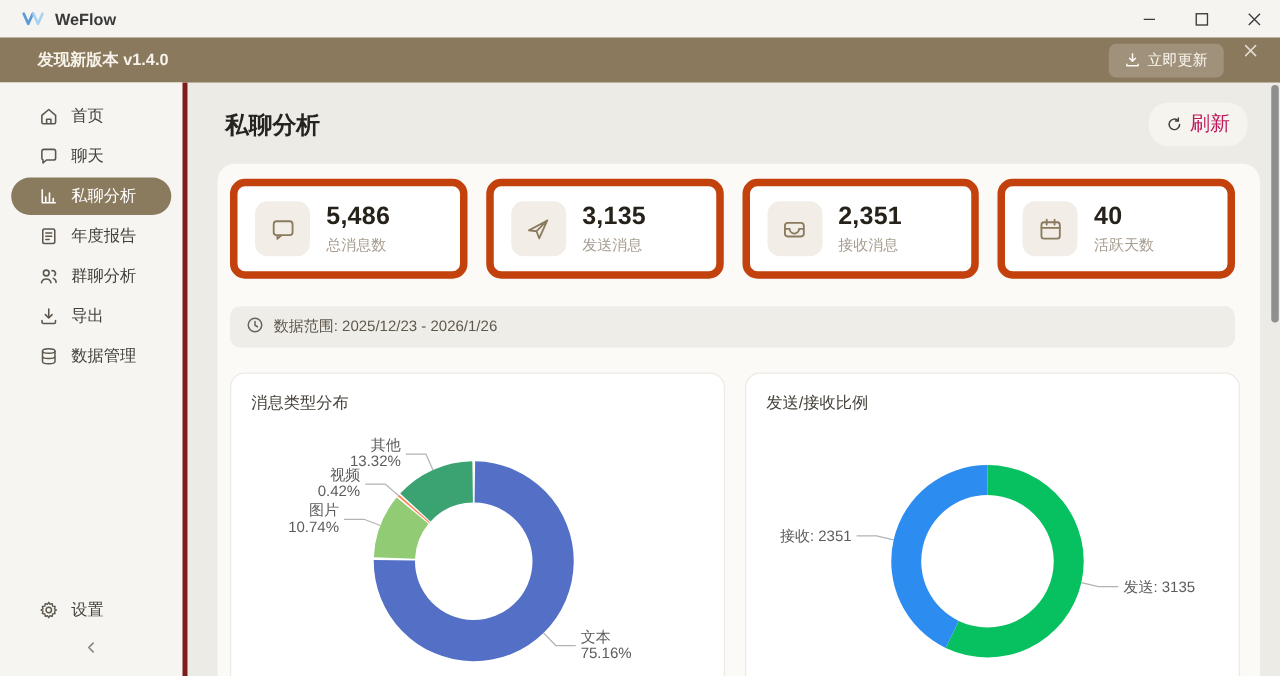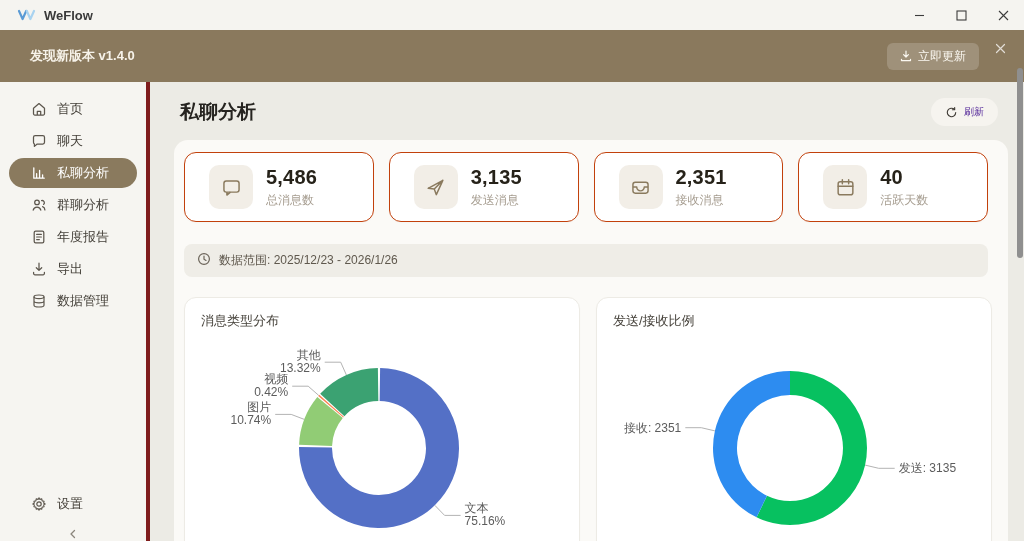--- a/index.html
+++ b/index.html
@@ -8,21 +8,21 @@
     font-family:"Liberation Sans","DejaVu Sans",sans-serif;
     background:#ecebe5; color:#33302b; position:relative; font-size:13px;
   }
   
   .titlebar { height:30px; background:#f5f4f0; display:flex; align-items:center; justify-content:space-between; }
   .brand { display:flex; align-items:center; gap:7px; padding-left:17px; }
   .brand-name { font-weight:bold; font-size:13px; color:#3a3a3a; }
   .win-controls { display:flex; height:30px; }
   .win-btn { width:42px; height:30px; display:flex; align-items:center; justify-content:center; color:#3c3c3c; }
   
-  .banner { height:52px; background:#8a795d; display:flex; align-items:center; justify-content:space-between; padding:0 18px 0 30px; }
+  .banner { height:36px; background:#8a795d; display:flex; align-items:center; justify-content:space-between; padding:0 18px 0 30px; }
   .banner-text { color:#f7f3ea; font-size:13px; font-weight:600; }
   .banner-right { display:flex; align-items:flex-start; gap:16px; }
   .update-btn { display:flex; align-items:center; gap:6px; background:rgba(255,255,255,0.18); color:#fbf8f1;
     border:none; border-radius:6px; padding:5px 13px; font-size:12px; cursor:pointer; }
   .banner-close { color:rgba(255,255,255,0.75); display:flex; cursor:pointer; }
   
   .app-body { display:flex; height:475px; }
   .sidebar { width:150px; background:#f6f5f1; border-right:4px solid #7f1d1d; display:flex; flex-direction:column; padding-top:12px; }
   .nav { display:flex; flex-direction:column; gap:2px; }
   .nav-item { display:flex; align-items:center; gap:10px; height:30px; padding-left:22px; margin:0 9px;
@@ -31,24 +31,24 @@
   .nav-item.active { background:#8a7a5e; color:#ffffff; }
   .nav-item.active .nav-ic { color:#ffffff; }
   .sidebar-spacer { flex:1; }
   .sidebar-bottom { padding-bottom:6px; }
   .collapse-row { display:flex; justify-content:center; padding:8px 0 10px; color:#8a857c; cursor:pointer; }
   
   .main { flex:1; display:flex; flex-direction:column; overflow:hidden; }
   .main-header { display:flex; align-items:center; justify-content:space-between; padding:16px 26px 0 30px; }
   .page-title { font-size:19px; font-weight:bold; color:#262420; }
   .refresh-btn { display:flex; align-items:center; gap:6px; background:#f6f4ef; border:none; border-radius:16px;
-    padding:7px 14px; font-size:10px; color:#4c1d95; cursor:pointer; }
+    padding:7px 14px; font-size:16px; color:#be185d; cursor:pointer; }
   .panel { margin:14px 16px 0 24px; background:#fbfaf7; border-radius:14px 14px 0 0; padding:12px 20px 0 10px; height:100%; }
   .stats-row { display:flex; gap:15px; }
-  .stat-card { flex:1; background:#ffffff; border:1px solid #c2410c; border-radius:12px; padding:12px 24px;
+  .stat-card { flex:1; background:#ffffff; border:6px solid #c2410c; border-radius:12px; padding:12px 14px;
     display:flex; align-items:center; gap:13px; box-shadow:0 1px 2px rgba(0,0,0,0.02); }
   .stat-icon { width:44px; height:44px; border-radius:10px; background:#f2eee7; color:#8a7a5e;
     display:flex; align-items:center; justify-content:center; flex:none; }
   .stat-value { font-size:20px; font-weight:bold; color:#262219; letter-spacing:0.2px; }
   .stat-label { font-size:12px; color:#a69d90; margin-top:3px; }
   .date-bar { margin-top:22px; background:#efede7; border-radius:8px; padding:8px 13px; display:flex; align-items:flex-start; gap:8px;
     color:#5f584d; font-size:12px; }
   .date-bar .clock { display:flex; color:#6b6459; }
   .charts-row { display:flex; gap:16px; margin-top:20px; }
   .chart-card { flex:1; background:#ffffff; border:1px solid #edebe5; border-radius:12px; padding:14px 16px; height:320px;
@@ -131,34 +131,34 @@
         <span class="nav-ic">
           <svg width="16" height="16" viewBox="0 0 16 16">
               <path d="M2.8 2.8 V13.2 H13.2 M5.6 13 V8.6 M8.6 13 V5.4 M11.6 13 V9.8" fill="none" stroke="currentColor" stroke-width="1.3" stroke-linecap="round" stroke-linejoin="round"></path>
             </svg>
         </span>
         <span>私聊分析</span>
       </div>
       <div class="nav-item">
         <span class="nav-ic">
           <svg width="16" height="16" viewBox="0 0 16 16">
+              <rect x="3.2" y="2.2" width="9.6" height="11.6" rx="1.4" fill="none" stroke="currentColor" stroke-width="1.25"></rect>
+              <path d="M5.6 5.4 H10.4 M5.6 8 H10.4 M5.6 10.6 H8.4" stroke="currentColor" stroke-width="1.1" stroke-linecap="round"></path>
+            </svg>
+        </span>
+        <span>年度报告</span>
+      </div>
+      <div class="nav-item">
+        <span class="nav-ic">
+          <svg width="16" height="16" viewBox="0 0 16 16">
               <circle cx="6" cy="5.4" r="2.3" fill="none" stroke="currentColor" stroke-width="1.25"></circle>
               <path d="M2.2 13.2 A3.9 3.9 0 0 1 9.8 13.2 M10.6 3.6 A2.2 2.2 0 0 1 12.6 7.4 M11.6 9.7 A3.4 3.4 0 0 1 13.9 12.9" fill="none" stroke="currentColor" stroke-width="1.25" stroke-linecap="round"></path>
             </svg>
         </span>
         <span>群聊分析</span>
-      </div>
-      <div class="nav-item">
-        <span class="nav-ic">
-          <svg width="16" height="16" viewBox="0 0 16 16">
-              <rect x="3.2" y="2.2" width="9.6" height="11.6" rx="1.4" fill="none" stroke="currentColor" stroke-width="1.25"></rect>
-              <path d="M5.6 5.4 H10.4 M5.6 8 H10.4 M5.6 10.6 H8.4" stroke="currentColor" stroke-width="1.1" stroke-linecap="round"></path>
-            </svg>
-        </span>
-        <span>年度报告</span>
       </div>
       <div class="nav-item">
         <span class="nav-ic">
           <svg width="16" height="16" viewBox="0 0 16 16">
               <path d="M8 2.2 V9 M5.3 6.7 L8 9.4 L10.7 6.7 M2.6 11.4 V12.6 A1.2 1.2 0 0 0 3.8 13.8 H12.2 A1.2 1.2 0 0 0 13.4 12.6 V11.4" fill="none" stroke="currentColor" stroke-width="1.25" stroke-linecap="round" stroke-linejoin="round"></path>
             </svg>
         </span>
         <span>导出</span>
       </div>
       <div class="nav-item">

